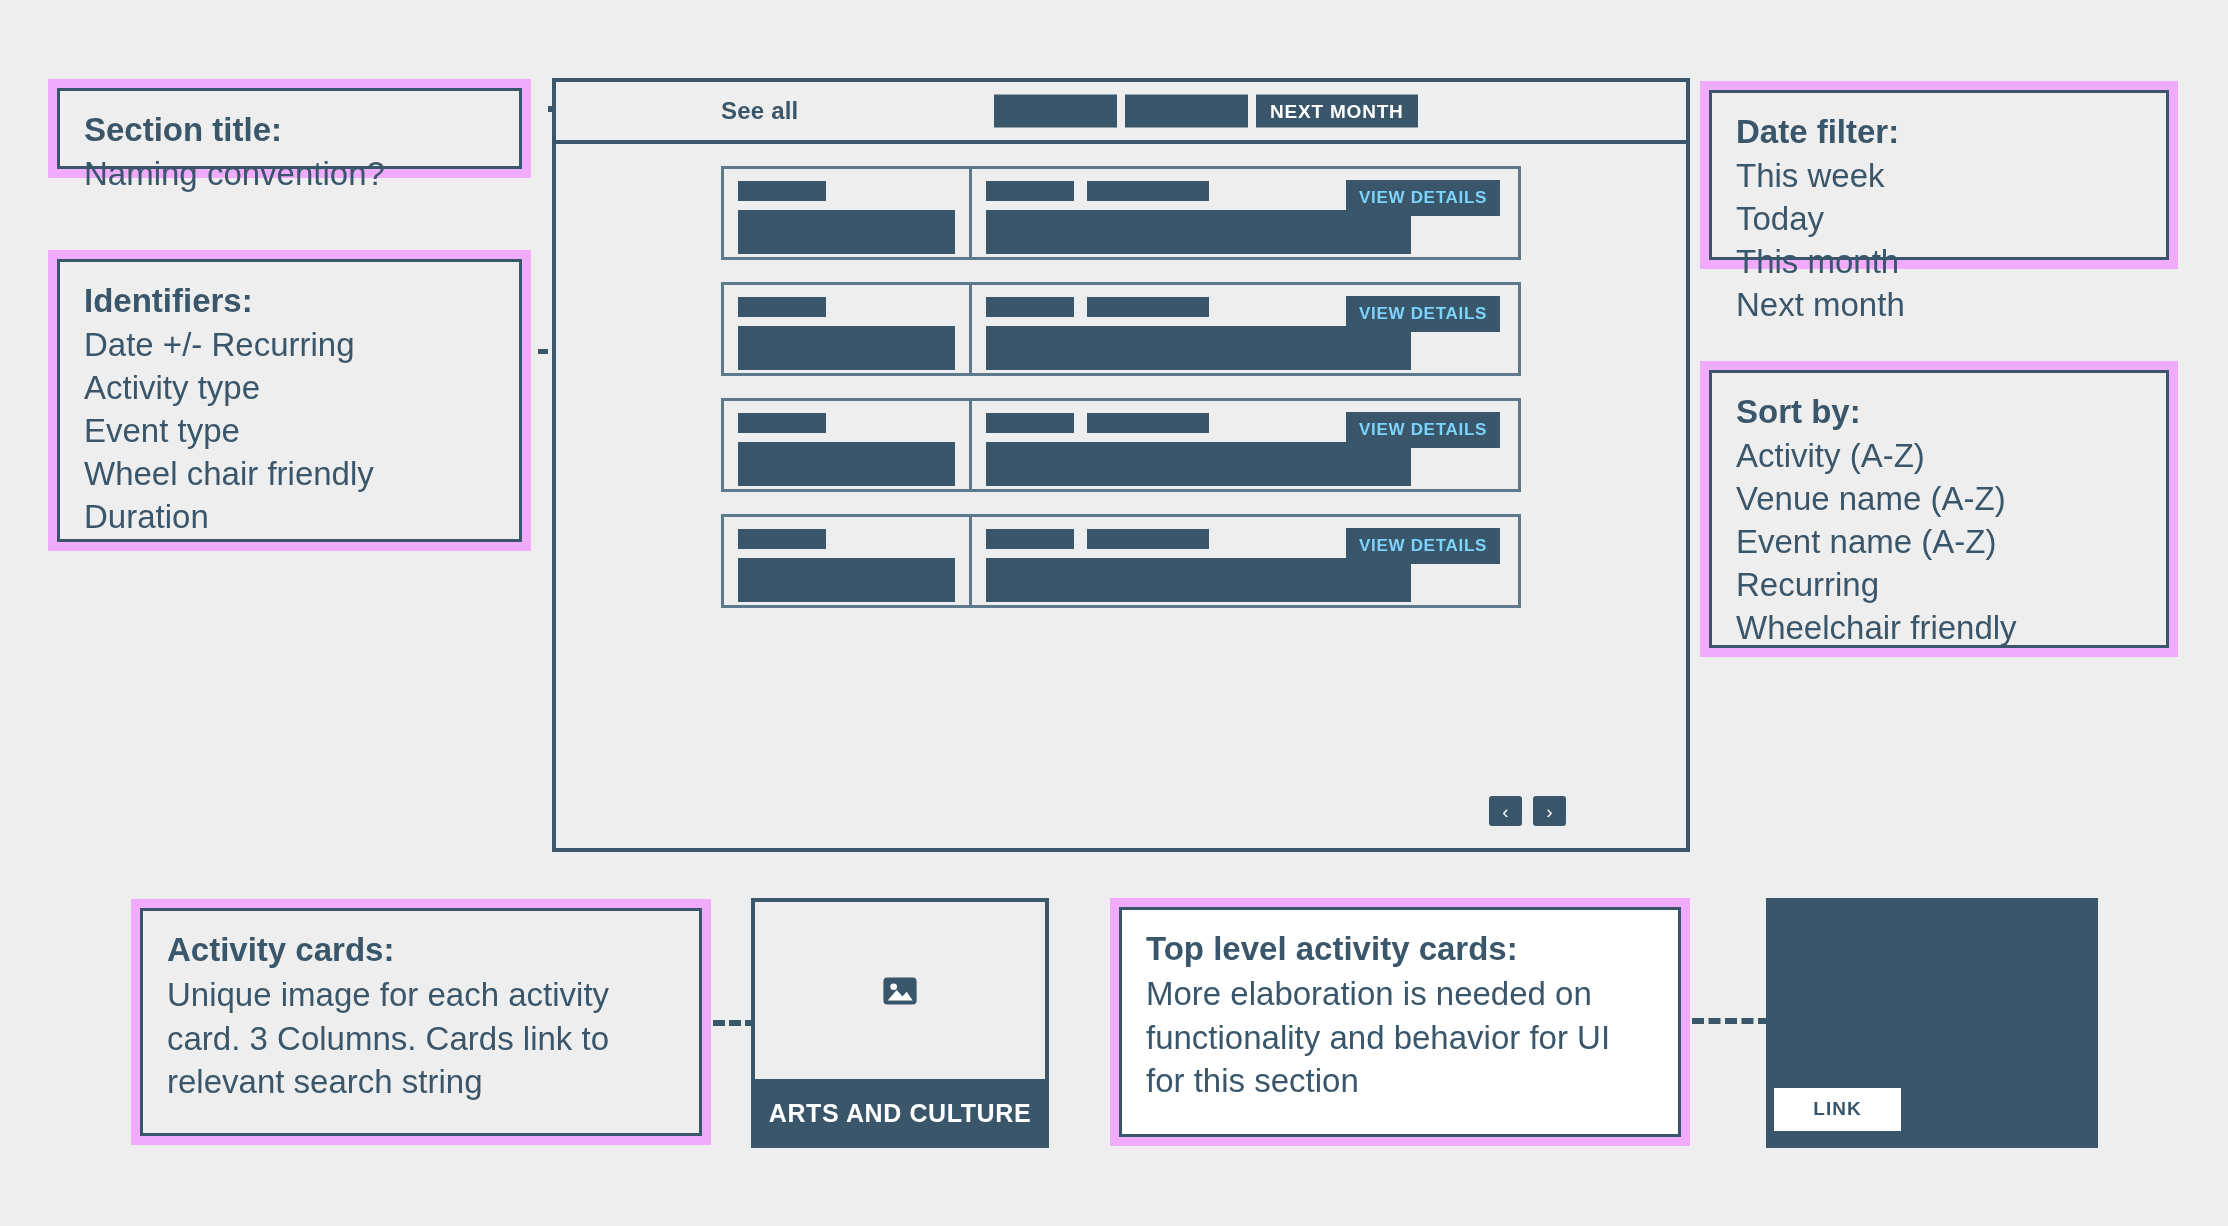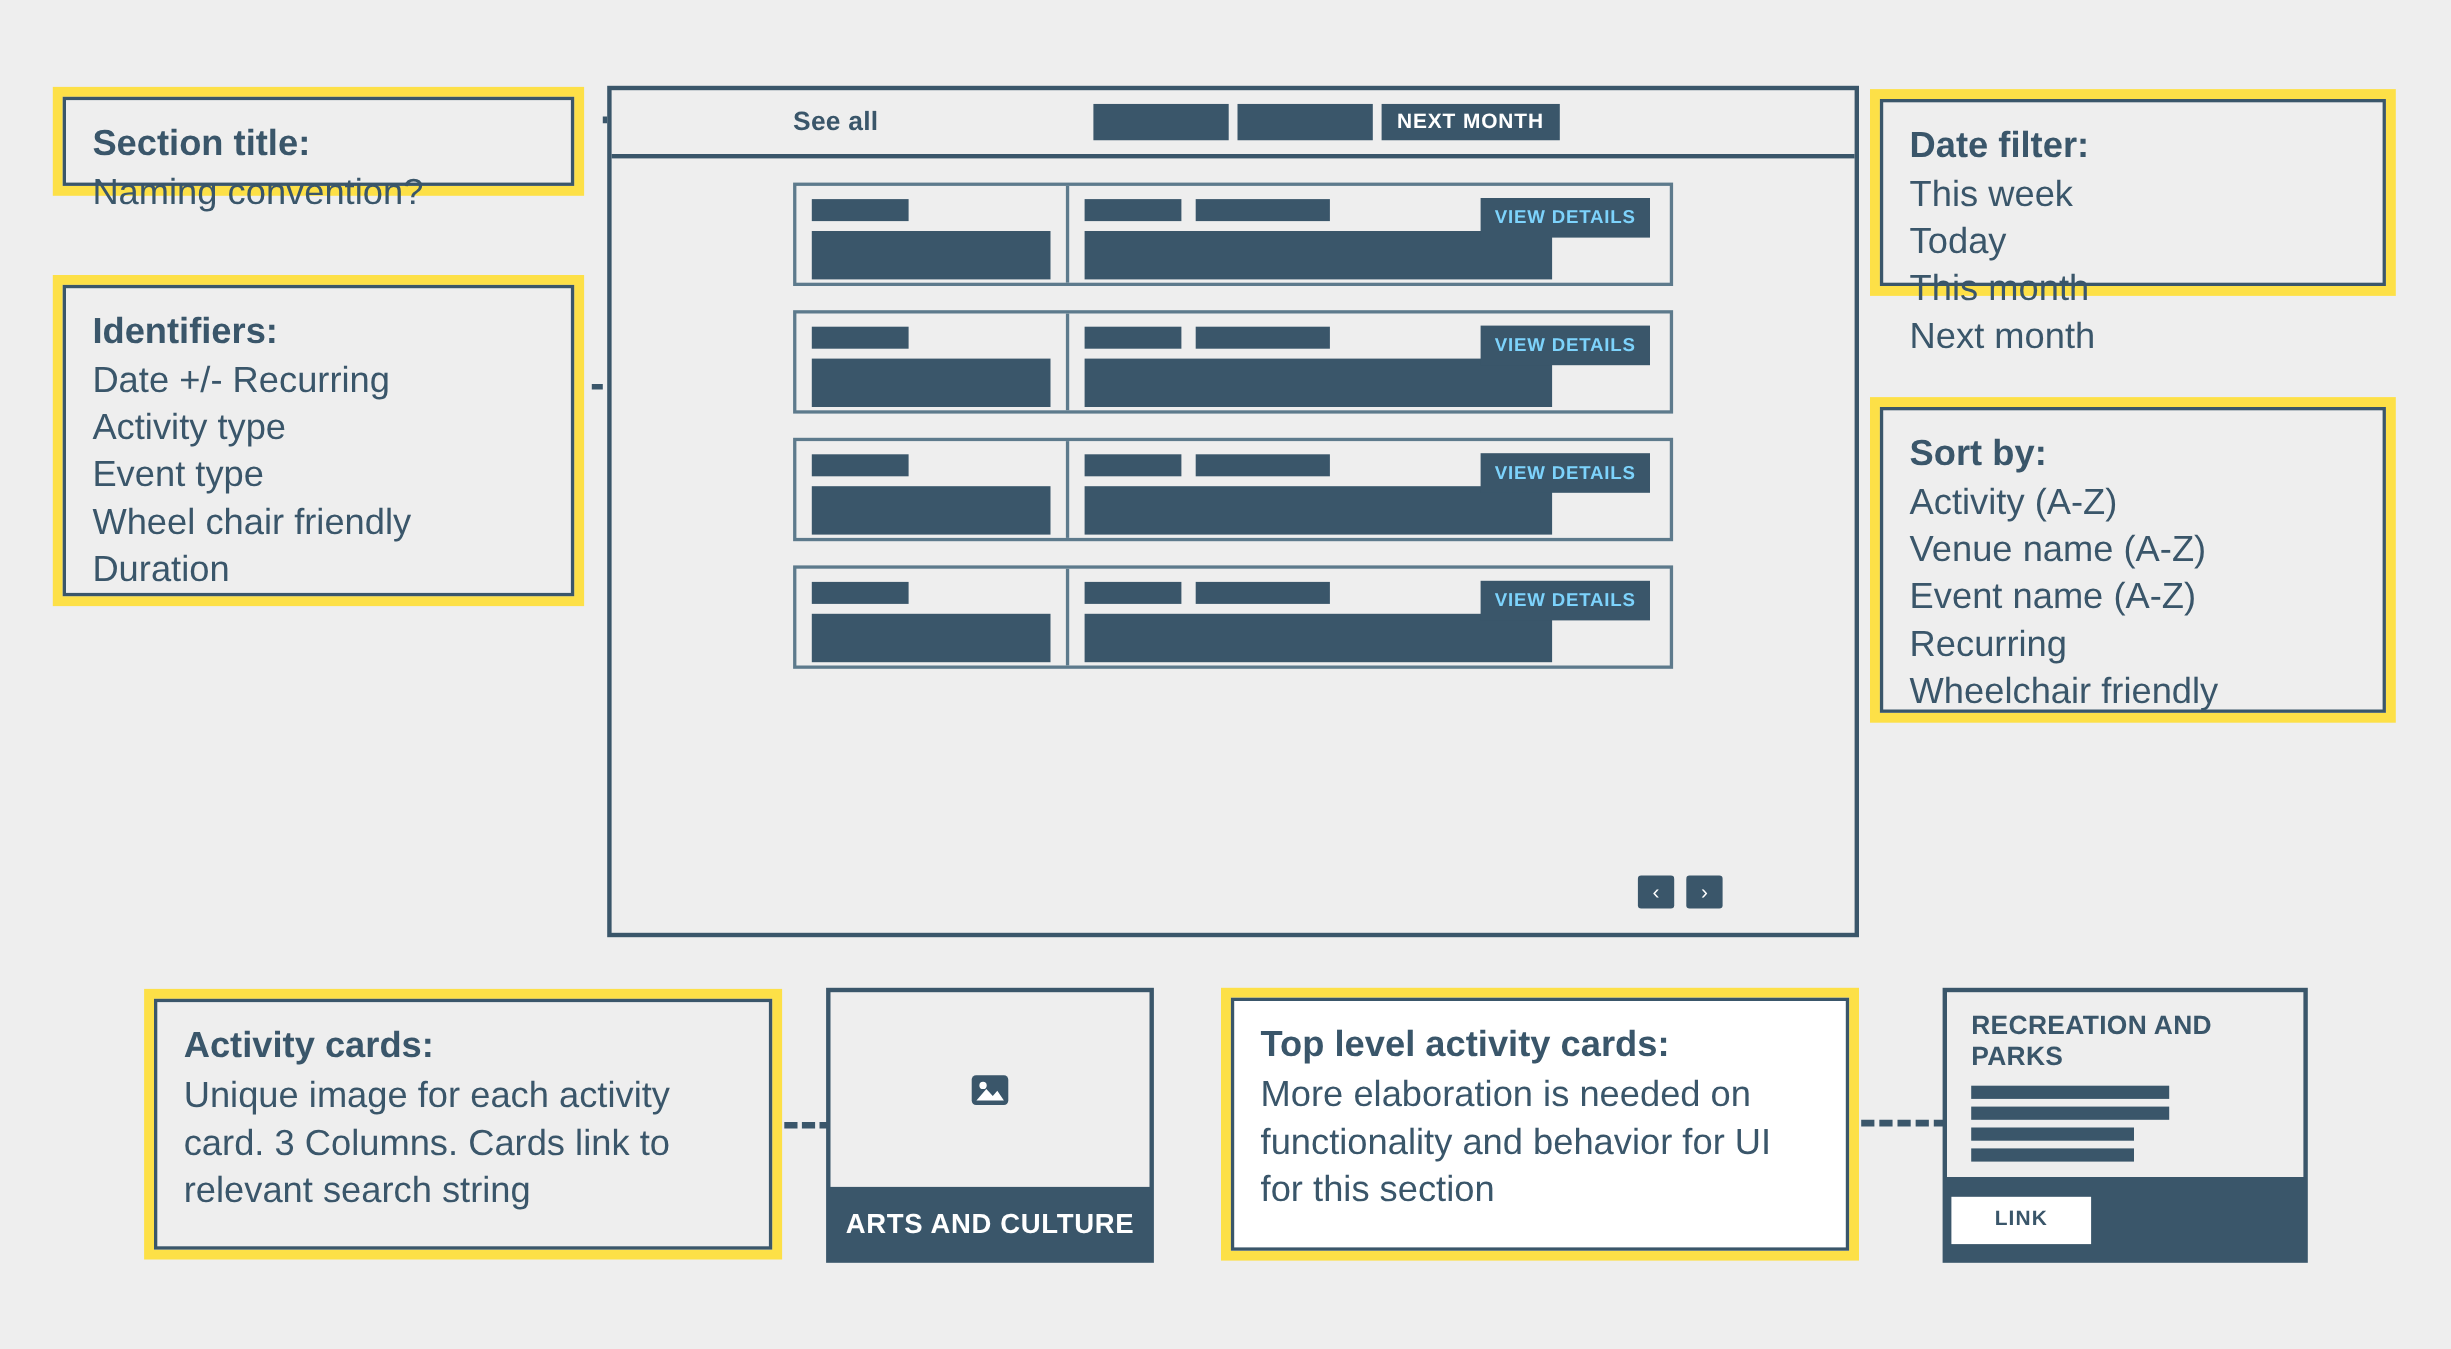--- a/index.html
+++ b/index.html
@@ -12,21 +12,21 @@
     height: 1226px;
     position: relative;
     font-family: "Liberation Sans", sans-serif;
     color: #3a566a;
     overflow: hidden;
   }
 
   
   .anno-box {
     position: absolute;
-    background: #fde047;          
+    background: #f0abfc;          
     padding: 9px;
     box-sizing: border-box;
   }
   .anno-inner {
     background: #eeeeee;
     border: 3px solid #3a566a;
     box-sizing: border-box;
     width: 100%;
     height: 100%;
     padding: 18px 24px 20px 24px;
@@ -415,23 +415,16 @@
 <div class="anno-box" style="left:1110px; top:898px; width:580px; height:248px;">
   <div class="anno-inner white">
     <div class="anno-title">Top level activity cards:</div>
     <div class="anno-para">More elaboration is needed on functionality and behavior for UI for this section</div>
   </div>
 </div>
 
 <div class="dash-h" style="left:1692px; top:1018px; width:78px;"></div>
 
 <div id="recparks-card">
-  <div id="recparks-body">
-    <div id="recparks-title">RECREATION AND PARKS</div>
-    <div class="rp-line long"></div>
-    <div class="rp-line long"></div>
-    <div class="rp-line short"></div>
-    <div class="rp-line short"></div>
-  </div>
   <div id="recparks-footer">
     <button id="recparks-link-btn">LINK</button>
   </div>
 </div>
 
 </body></html>

